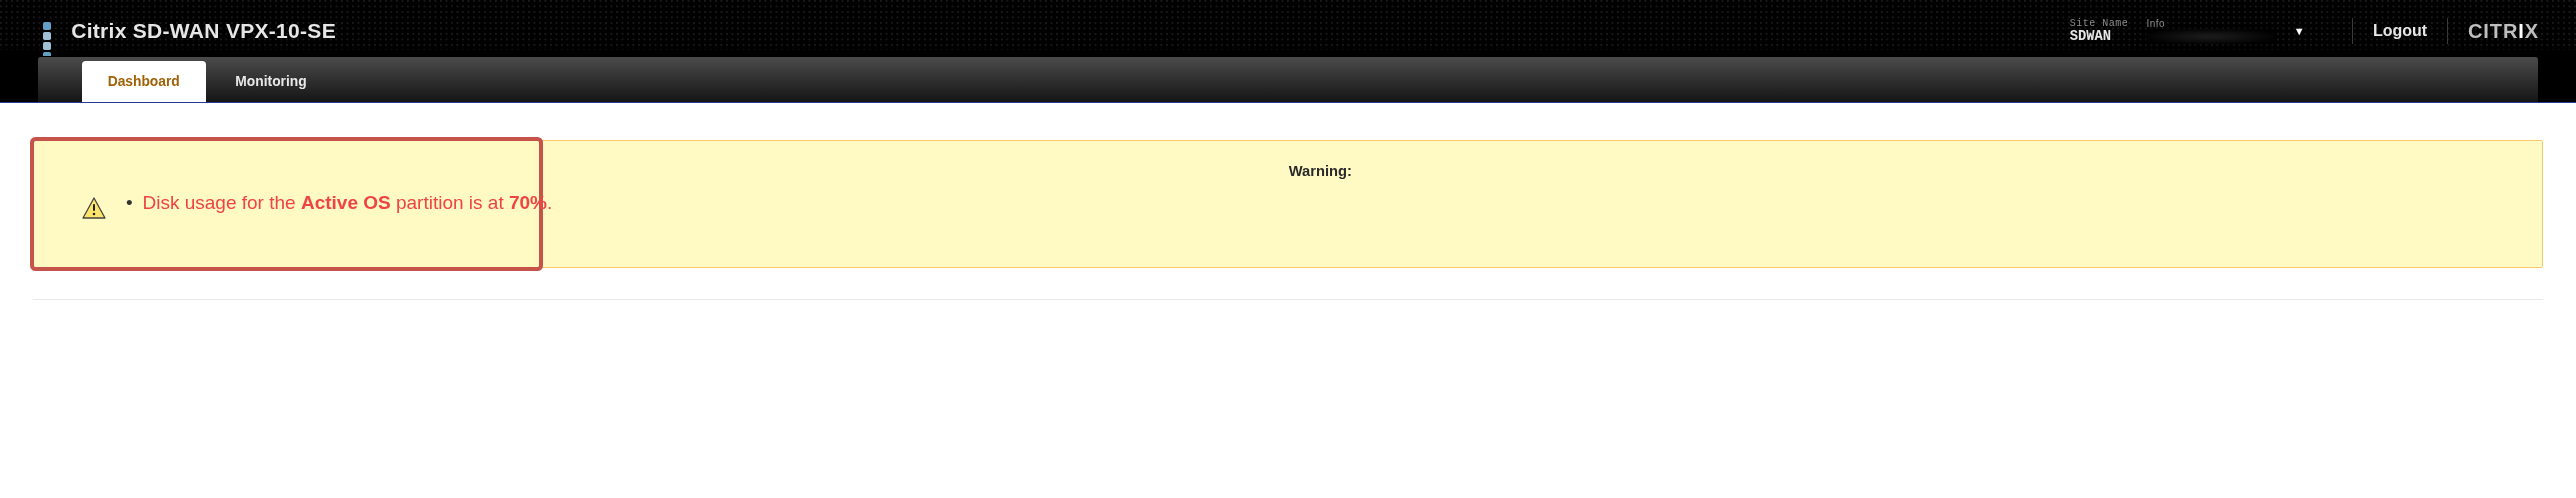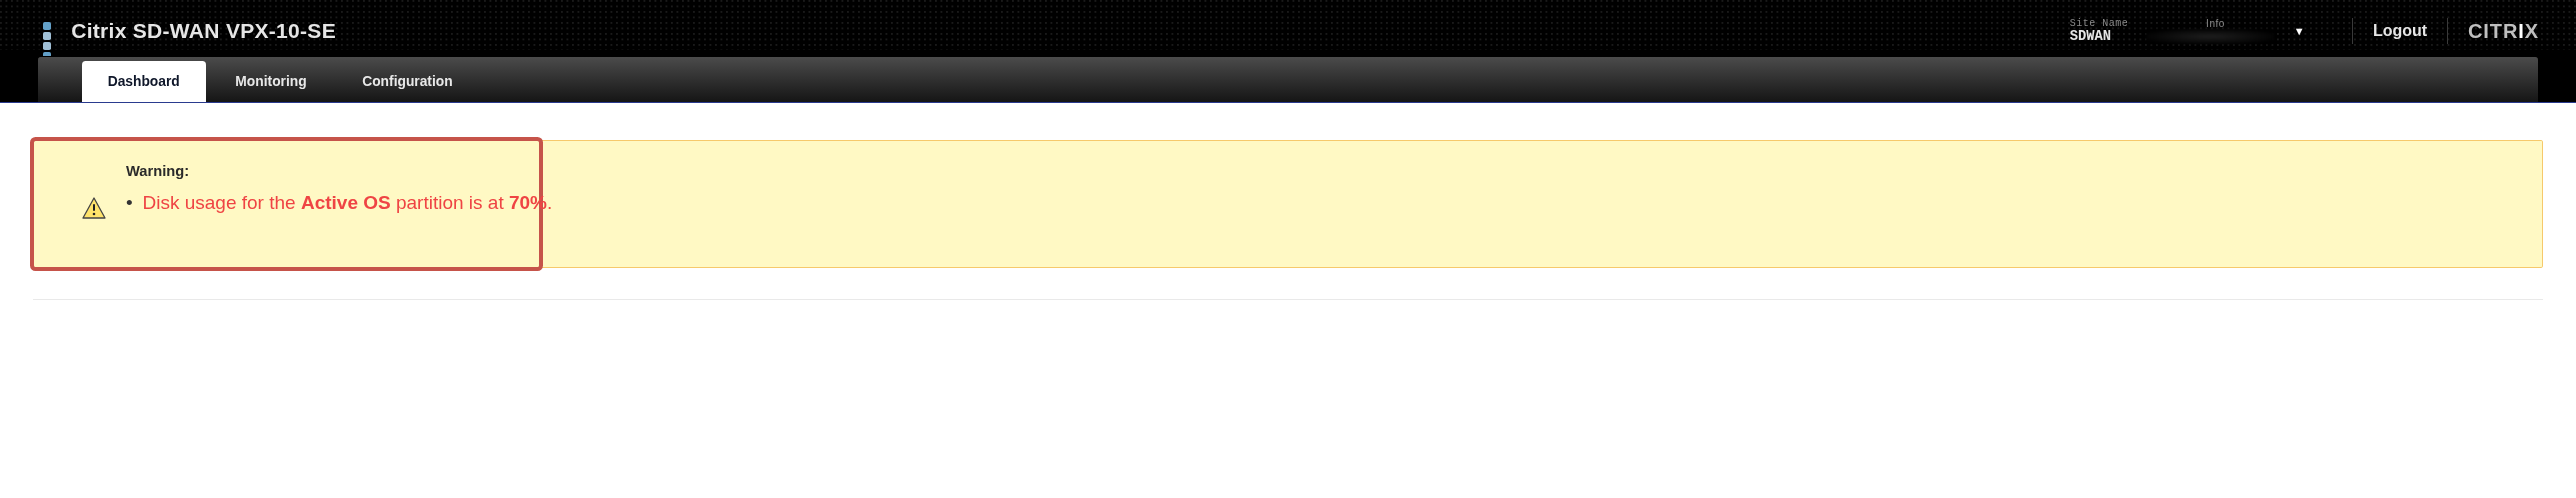--- a/index.html
+++ b/index.html
@@ -35,21 +35,21 @@
   .product-title {
     font-size: 21px;
     font-weight: 700;
     color: #e6e6e6;
     letter-spacing: 0.3px;
   }
   .header-spacer { flex: 1; }
   .site-block { margin-right: 18.3px; line-height: 1.1; font-family: Liberation Mono, monospace; }
   .site-label { font-size: 10px; color: #8a8a8a; letter-spacing: 0.5px; }
   .site-value { font-size: 13.8px; color: #e6e6e6; font-weight: 600; }
-  .info-block { margin-right: 9.2px; line-height: 1.1; min-width: 138px; text-align: center; }
+  .info-block { margin-right: 9.2px; line-height: 1.1; min-width: 138px; }
   .info-label { font-size: 10px; color: #8a8a8a; letter-spacing: 0.5px; }
   .info-value {
     width: 128px; height: 14.7px;
     background: radial-gradient(ellipse at center, #1e1e1e 0%, #000 80%);
     border-radius: 3.7px; filter: blur(0.9px);
   }
   .caret {
     color: #fff; font-size: 11px; margin-right: 27.5px; cursor: pointer;
   }
   .vdiv { width: 0.9px; height: 26px; background: #3a3a3a; margin: 0 20px; }
@@ -86,21 +86,21 @@
     align-items: center;
     font-size: 13.8px;
     font-weight: 700;
     color: #e8e8e8;
     cursor: pointer;
     margin: 3.7px 1.8px 0 1.8px;
     border-radius: 3.7px 3.7px 0 0;
   }
   .tab.active {
     background: #ffffff;
-    color: #0f172a;
+    color: #a16207;
     margin-left: 40px;
   }
 
   
   .content {
     padding: 37px 33px 18.3px 33px;
   }
   .warning-box {
     position: relative;
     background: #fff9c4;
@@ -118,20 +118,21 @@
     pointer-events: none;
   }
   .warn-icon {
     position: absolute;
     left: 48px; top: 55px;
     width: 24px; height: 24px;
   }
   .warning-heading {
     font-size: 14.7px; font-weight: 700; color: #2a2a2a;
     margin-bottom: 13px;
+    text-align: center;
   }
   .warning-box ul { list-style: none; margin: 0 0 13px 0; }
   .warning-box li {
     font-size: 19px; color: #ef4444; position: relative; padding-left: 16.5px;
   }
   .warning-box li::before {
     content: "•"; position: absolute; left: 0; top: 0; color: #333;
   }
   .warning-box li strong { font-weight: 700; }
   .risk-line { font-size: 13.8px; color: #333; }
@@ -169,21 +170,20 @@
   <span class="vdiv"></span>
   <span class="logout">Logout</span>
   <span class="vdiv"></span>
   <span class="brand">CITR<span class="i-accent">I</span>X</span>
 </div>
 
 <div class="tabbar-wrap">
   <div class="tabbar">
     <div class="tab active">Dashboard</div>
     <div class="tab">Monitoring</div>
-    <div class="tab">Configuration</div>
   </div>
 </div>
 
 <div class="content">
   <div class="warning-box">
     <div class="highlight-overlay"></div>
 
     <svg class="warn-icon" viewBox="0 0 24 24">
       <polygon points="12,2 23,22 1,22" fill="#ffe46b" stroke="#444" stroke-width="1.3" stroke-linejoin="round"></polygon>
       <rect x="11" y="8" width="2" height="7" rx="1" fill="#222"></rect>

